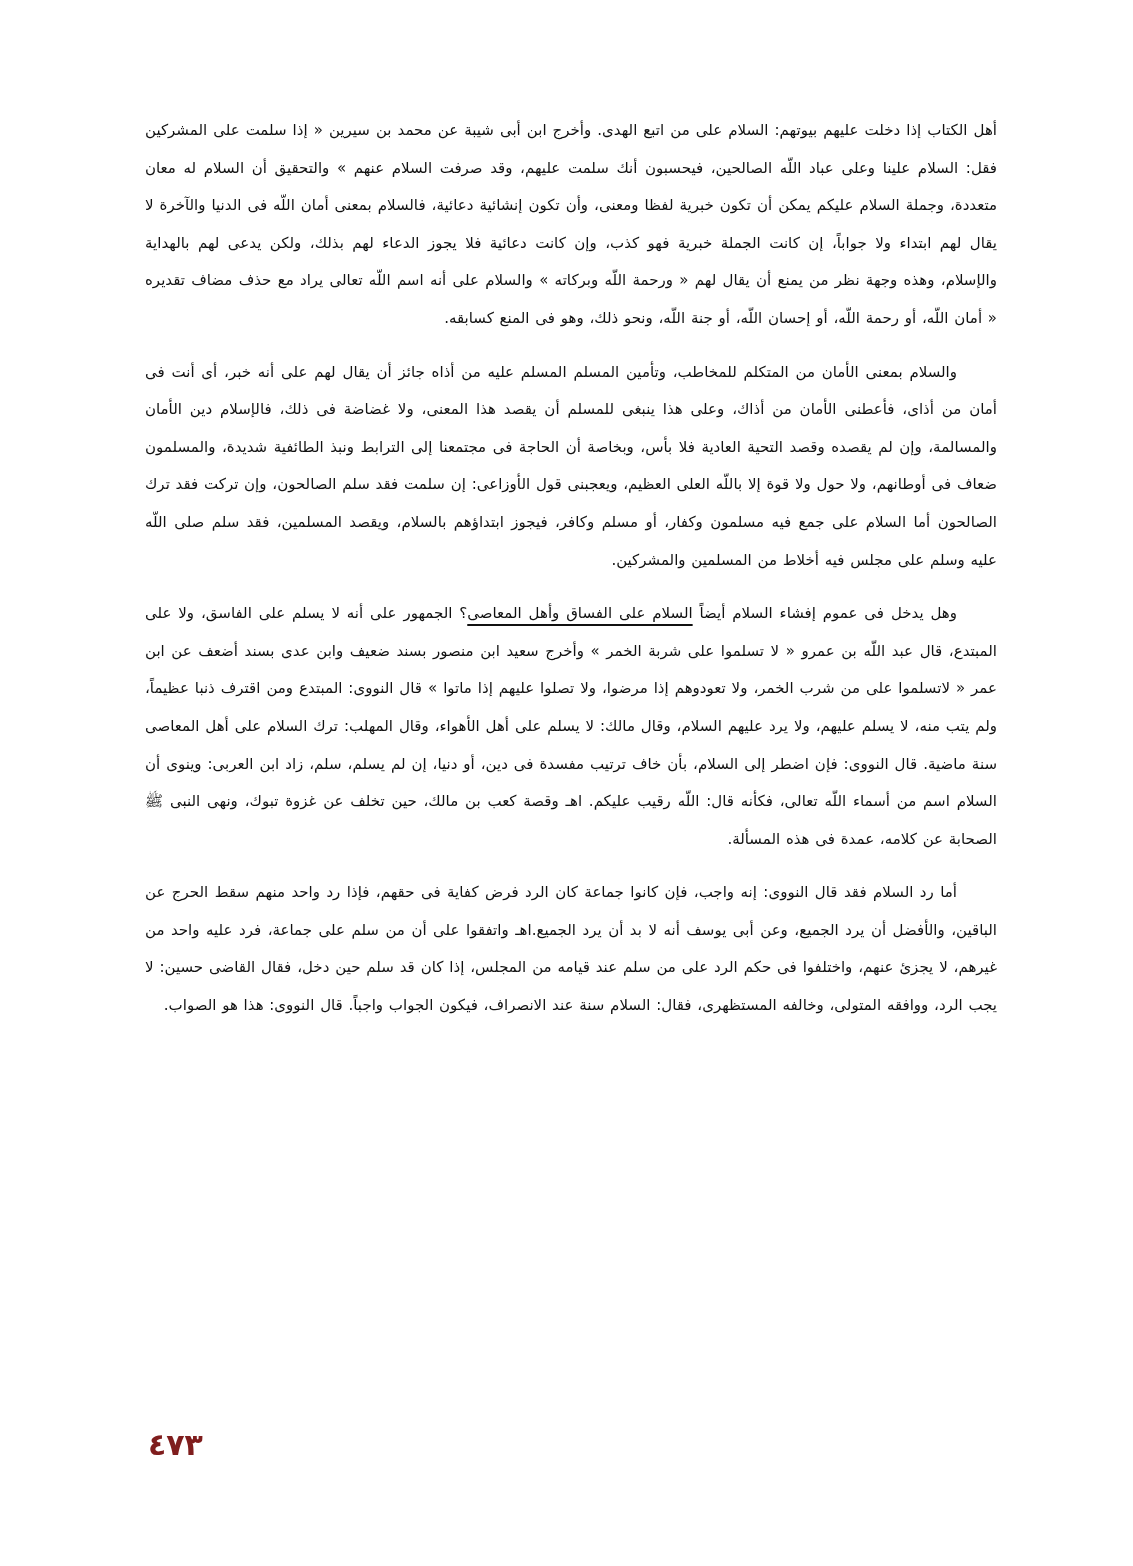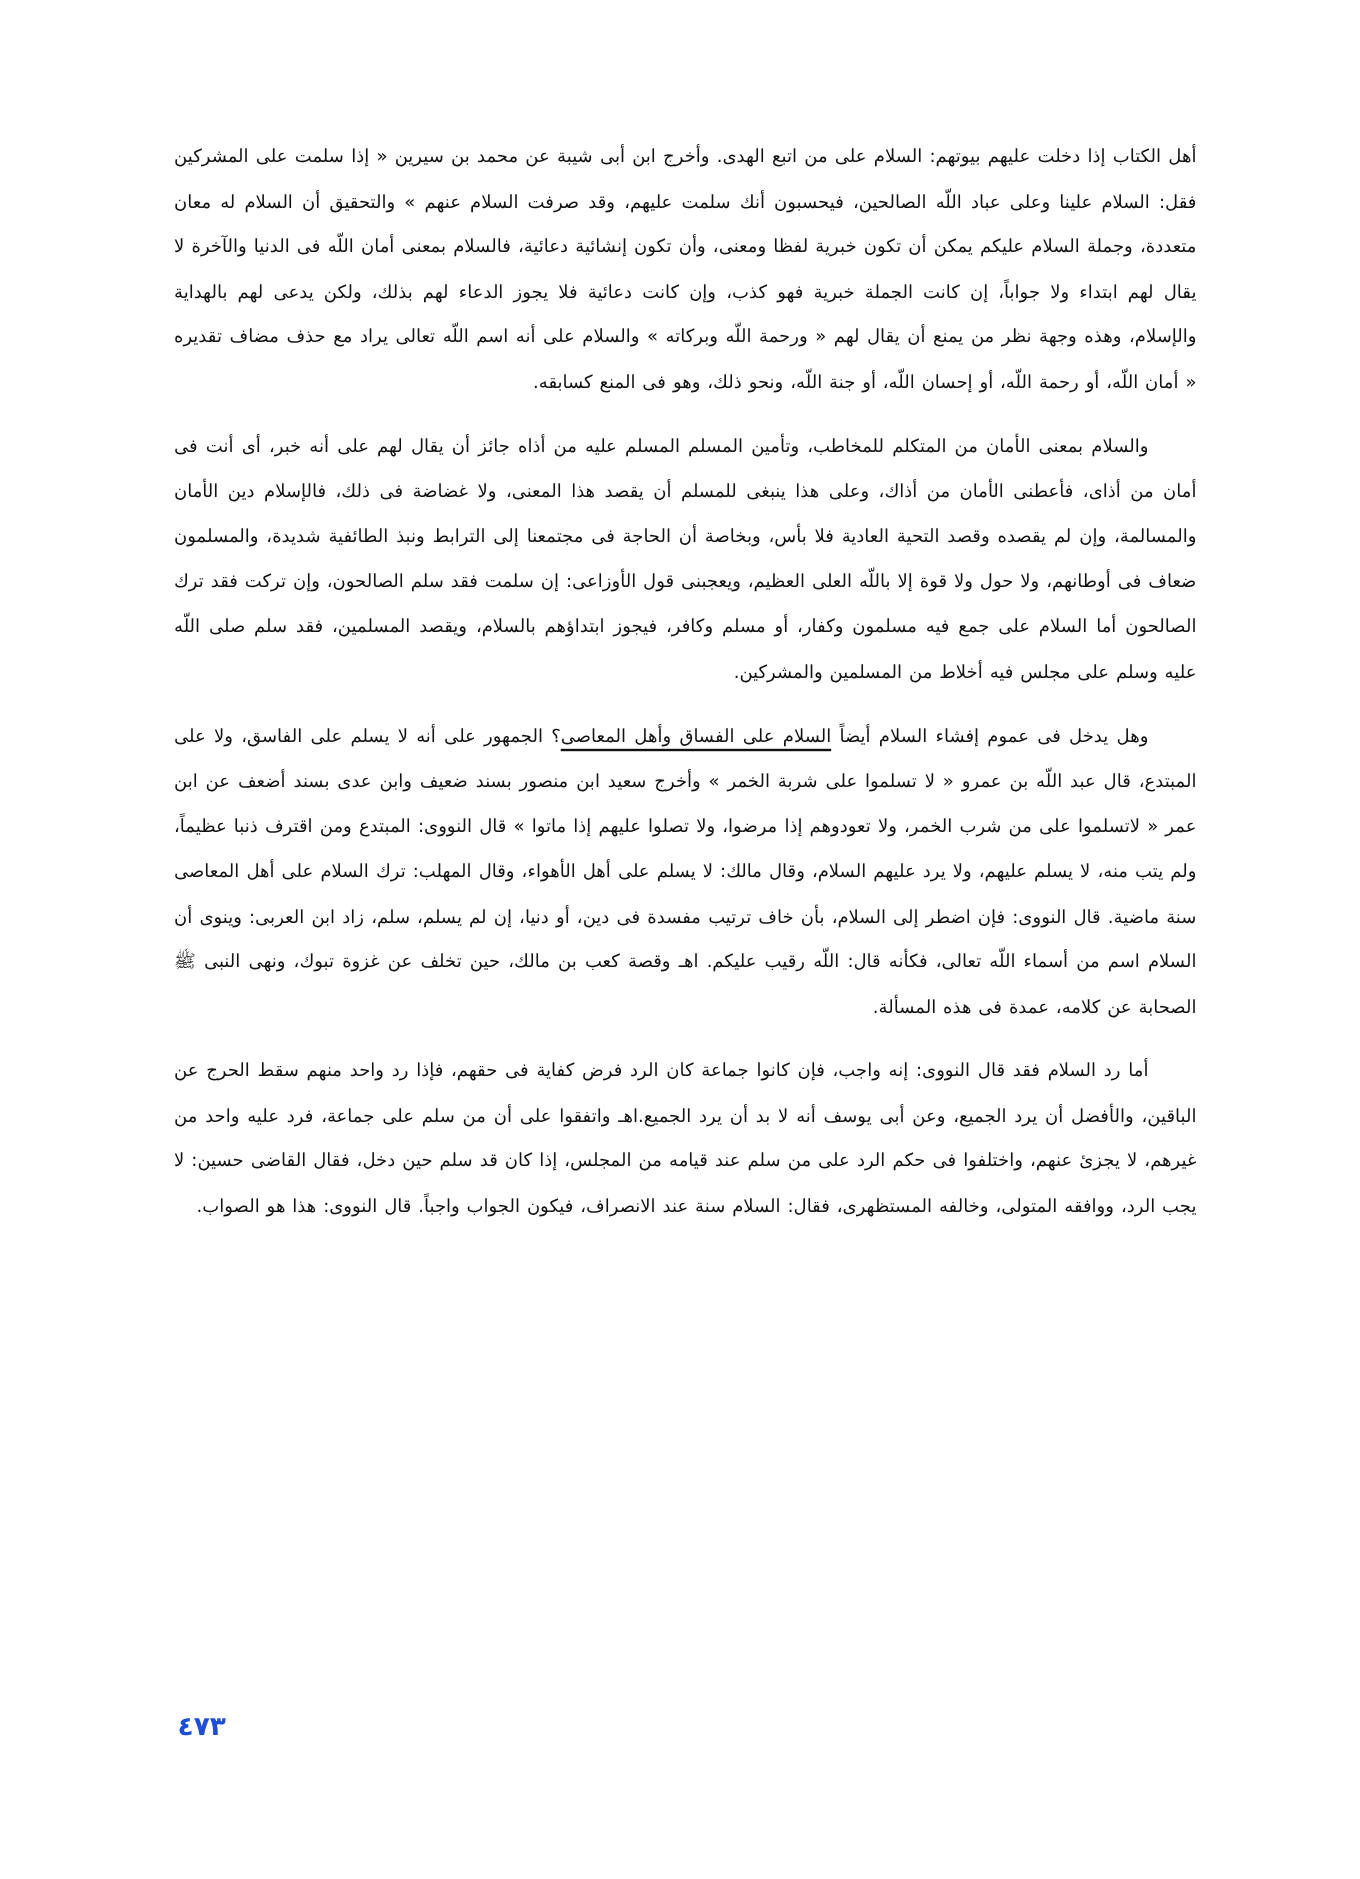--- a/index.html
+++ b/index.html
@@ -40,25 +40,25 @@
     }
     .underline {
       text-decoration: underline;
       text-underline-offset: 6px;
       text-decoration-thickness: 1.5px;
     }
     .page-number {
       position: absolute;
       left: 148px;
       top: 1427px;
-      font-size: 22px;
+      font-size: 30px;
       font-weight: bold;
       direction: rtl;
       font-family: "DejaVu Sans", sans-serif;
-      color: #1d4ed8;
+      color: #7f1d1d;
     }
   </style>
 </head>
 <body>
 
 <div class="page">
   <p class="para">أهل الكتاب إذا دخلت عليهم بيوتهم: السلام على من اتبع الهدى. وأخرج ابن أبى شيبة عن محمد بن سيرين « إذا سلمت على المشركين فقل: السلام علينا وعلى عباد اللّه الصالحين، فيحسبون أنك سلمت عليهم، وقد صرفت السلام عنهم » والتحقيق أن السلام له معان متعددة، وجملة السلام عليكم يمكن أن تكون خبرية لفظا ومعنى، وأن تكون إنشائية دعائية، فالسلام بمعنى أمان اللّه فى الدنيا والآخرة لا يقال لهم ابتداء ولا جواباً، إن كانت الجملة خبرية فهو كذب، وإن كانت دعائية فلا يجوز الدعاء لهم بذلك، ولكن يدعى لهم بالهداية والإسلام، وهذه وجهة نظر من يمنع أن يقال لهم « ورحمة اللّه وبركاته » والسلام على أنه اسم اللّه تعالى يراد مع حذف مضاف تقديره « أمان اللّه، أو رحمة اللّه، أو إحسان اللّه، أو جنة اللّه، ونحو ذلك، وهو فى المنع كسابقه.</p>
   <div class="gap"></div>
 
   <p class="para indent">والسلام بمعنى الأمان من المتكلم للمخاطب، وتأمين المسلم المسلم عليه من أذاه جائز أن يقال لهم على أنه خبر، أى أنت فى أمان من أذاى، فأعطنى الأمان من أذاك، وعلى هذا ينبغى للمسلم أن يقصد هذا المعنى، ولا غضاضة فى ذلك، فالإسلام دين الأمان والمسالمة، وإن لم يقصده وقصد التحية العادية فلا بأس، وبخاصة أن الحاجة فى مجتمعنا إلى الترابط ونبذ الطائفية شديدة، والمسلمون ضعاف فى أوطانهم، ولا حول ولا قوة إلا باللّه العلى العظيم، ويعجبنى قول الأوزاعى: إن سلمت فقد سلم الصالحون، وإن تركت فقد ترك الصالحون أما السلام على جمع فيه مسلمون وكفار، أو مسلم وكافر، فيجوز ابتداؤهم بالسلام، ويقصد المسلمين، فقد سلم صلى اللّه عليه وسلم على مجلس فيه أخلاط من المسلمين والمشركين.</p>

